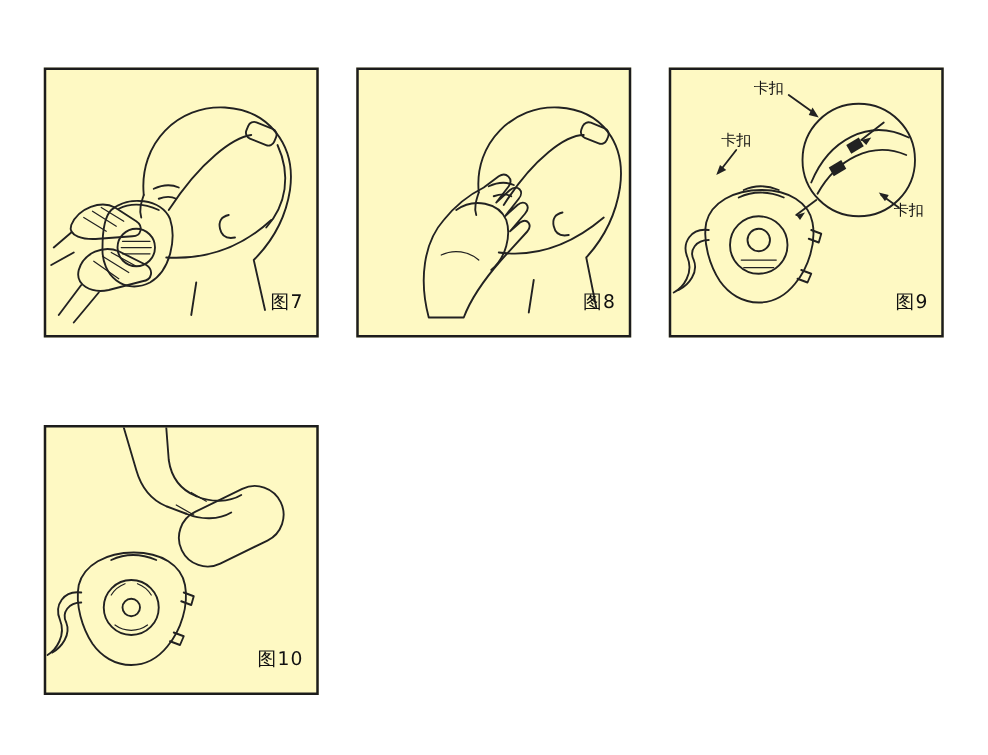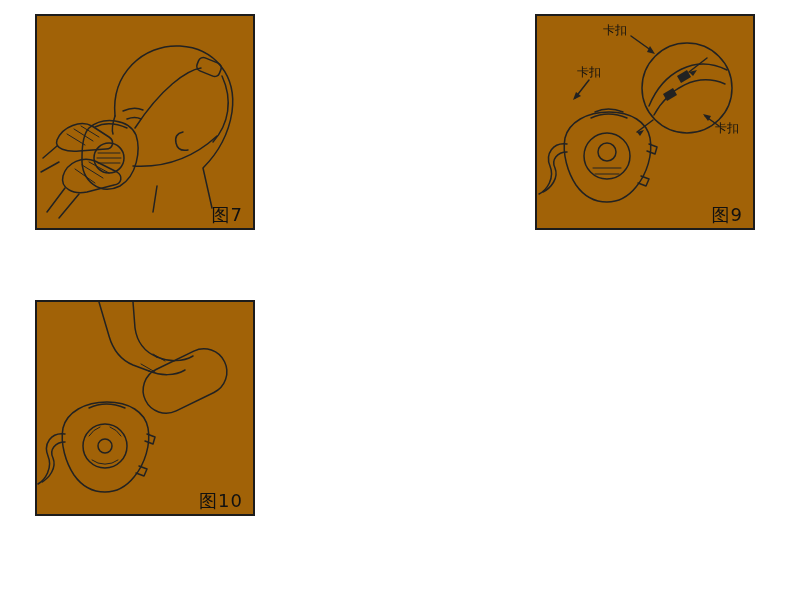--- a/index.html
+++ b/index.html
@@ -1,21 +1,21 @@
 <!DOCTYPE html>
 <html><head>
 <meta charset="utf-8">
 <style>
   html,body{margin:0;padding:0;background:#ffffff;}
   .sheet{position:relative;width:790px;height:604px;background:#ffffff;
          font-family:"DejaVu Sans","Liberation Sans",sans-serif;overflow:hidden;}
-  .panel{position:absolute;width:216px;height:212px;border:2px solid #1c1c1c;background:#a16207;}
+  .panel{position:absolute;width:216px;height:212px;border:2px solid #1c1c1c;background:#fef9c3;margin-top:40px;}
   .p1{left:35px;top:14px;}  .p2{left:285px;top:14px;}  .p3{left:535px;top:14px;}
   .p4{left:35px;top:300px;} .p5{left:285px;top:300px;} .p6{left:535px;top:300px;}
-  .fig-label{position:absolute;right:10px;bottom:1px;font-size:18px;color:#111;letter-spacing:1px;}
+  .fig-label{position:absolute;right:10px;bottom:17px;font-size:15px;color:#111;letter-spacing:1px;}
   .art{position:absolute;left:0;top:0;width:100%;height:100%;}
   .art path,.art circle,.art rect,.art ellipse{fill:none;stroke:#222;stroke-width:1.5;
         stroke-linecap:round;stroke-linejoin:round;}
   .art .fill{fill:#222;stroke:none;}
   .art .thin{stroke-width:1;}
   .anno{position:absolute;font-size:12px;color:#111;white-space:nowrap;line-height:1;}
 </style>
 </head>
 <body>
 
@@ -47,20 +47,45 @@
         <path d="M20,124 C26,110 44,104 55,110 L72,121 C78,125 76,133 69,133 L42,135 C30,136 17,133 20,124 Z"></path>
         <path class="thin" d="M44,110 L62,121 M37,113 L56,125 M30,118 L48,129"></path>
         <path d="M26,160 C30,146 46,140 58,145 L80,156 C86,160 85,168 77,169 L50,176 C36,179 23,172 26,160 Z"></path>
         <path class="thin" d="M52,146 L72,157 M45,149 L66,162 M38,153 L58,167"></path>
         <path d="M6,142 L20,130 M4,156 L22,146 M10,196 L28,172 M22,202 L42,178"></path>
       </g>
     </svg>
     <div class="fig-label">图7</div>
   </div>
 
+  <div class="panel p2">
+    <svg class="art" viewBox="0 0 216 212">
+      <g>
+        <path d="M96,98 C92,58 124,28 160,30 C194,32 214,58 209,94 C205,120 193,138 182,150 L190,190"></path>
+        <path d="M140,168 L136,194"></path>
+        <path d="M96,98 C94,104 92,110 94,116"></path>
+        <path d="M104,93 q11,-5 20,-1"></path>
+        <path d="M108,101 q8,-3 14,0"></path>
+        <path d="M163,114 q-9,2 -7,11 q2,9 12,7"></path>
+      </g>
+      <g>
+        <rect x="178" y="44" width="22" height="13" rx="5" transform="rotate(22 189 50)"></rect>
+        <path d="M116,108 C140,70 166,52 180,52"></path>
+        <path d="M112,146 C142,150 170,140 196,118"></path>
+      </g>
+      <g>
+        <path d="M78,112 C92,102 112,106 118,120 C122,132 118,150 106,160"></path>
+      </g>
+      <g>
+        <path d="M56,198 C48,168 52,138 68,120 C76,110 88,100 100,94 L112,85 C118,81 124,87 120,93 L110,106 L121,96 C127,91 133,97 128,103 L117,117 L127,108 C133,103 138,109 133,115 L121,129 L129,122 C135,118 139,124 135,129 L114,152 C100,168 90,182 84,198 Z"></path>
+        <path class="thin" d="M66,148 C76,143 88,145 96,152"></path>
+      </g>
+    </svg>
+    <div class="fig-label">图8</div>
+  </div>
 
   <div class="panel p3">
     <svg class="art" viewBox="0 0 216 212">
       <g>
         <circle cx="150" cy="72" r="45"></circle>
         <path d="M112,90 C126,56 158,38 190,54"></path>
         <path d="M117,99 C132,72 160,56 188,68"></path>
         <path class="fill" d="M126,78 l10,-6 l4,7 l-10,6 Z"></path>
         <path class="fill" d="M140,60 l10,-6 l4,7 l-10,6 Z"></path>
         <path d="M170,42 L152,56"></path>

